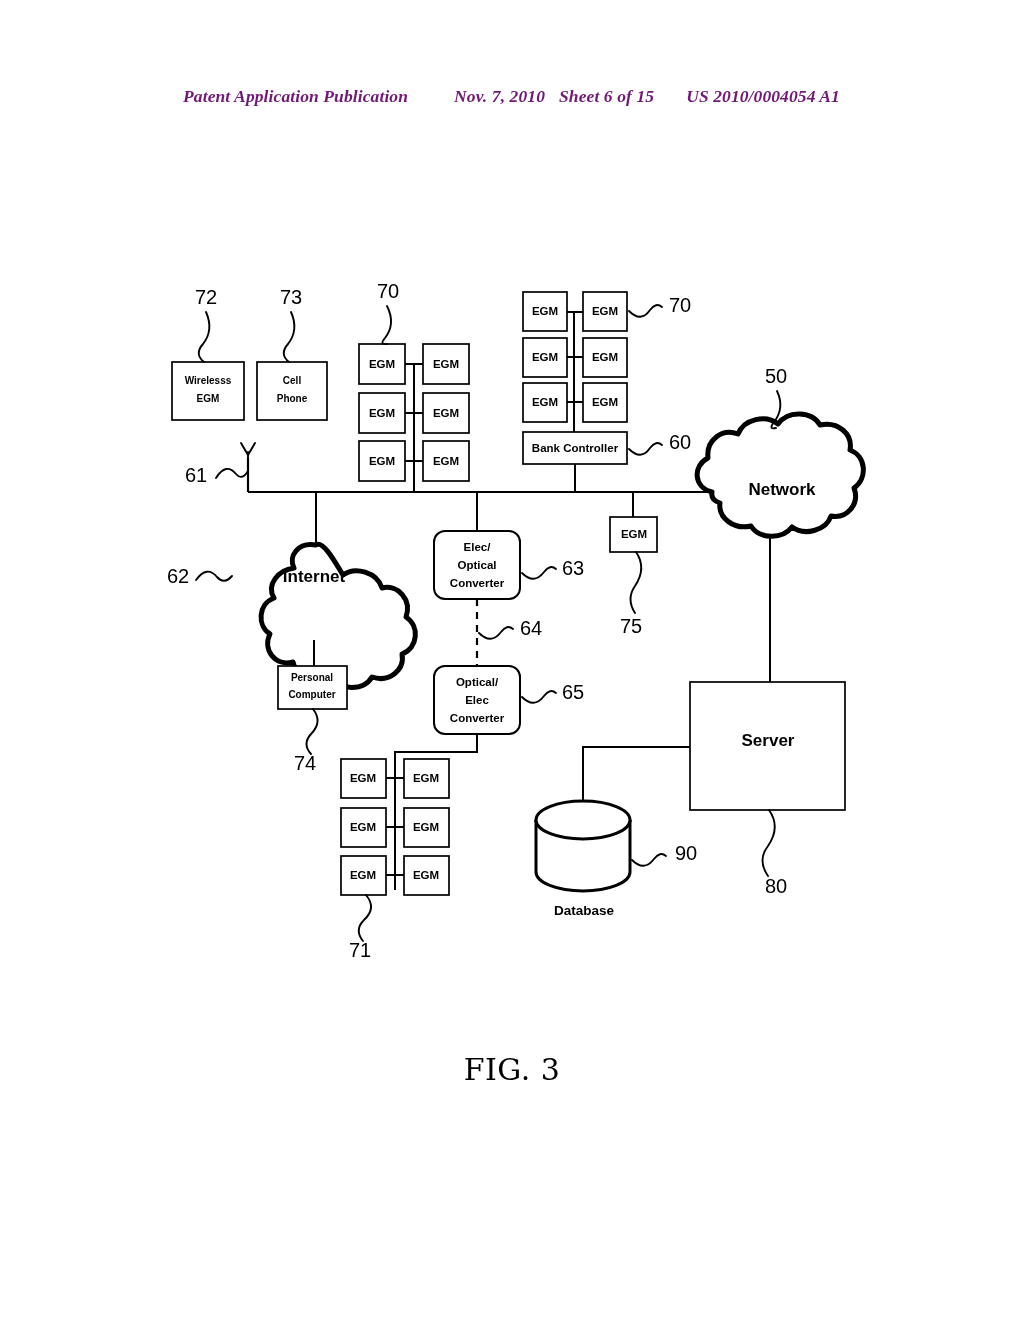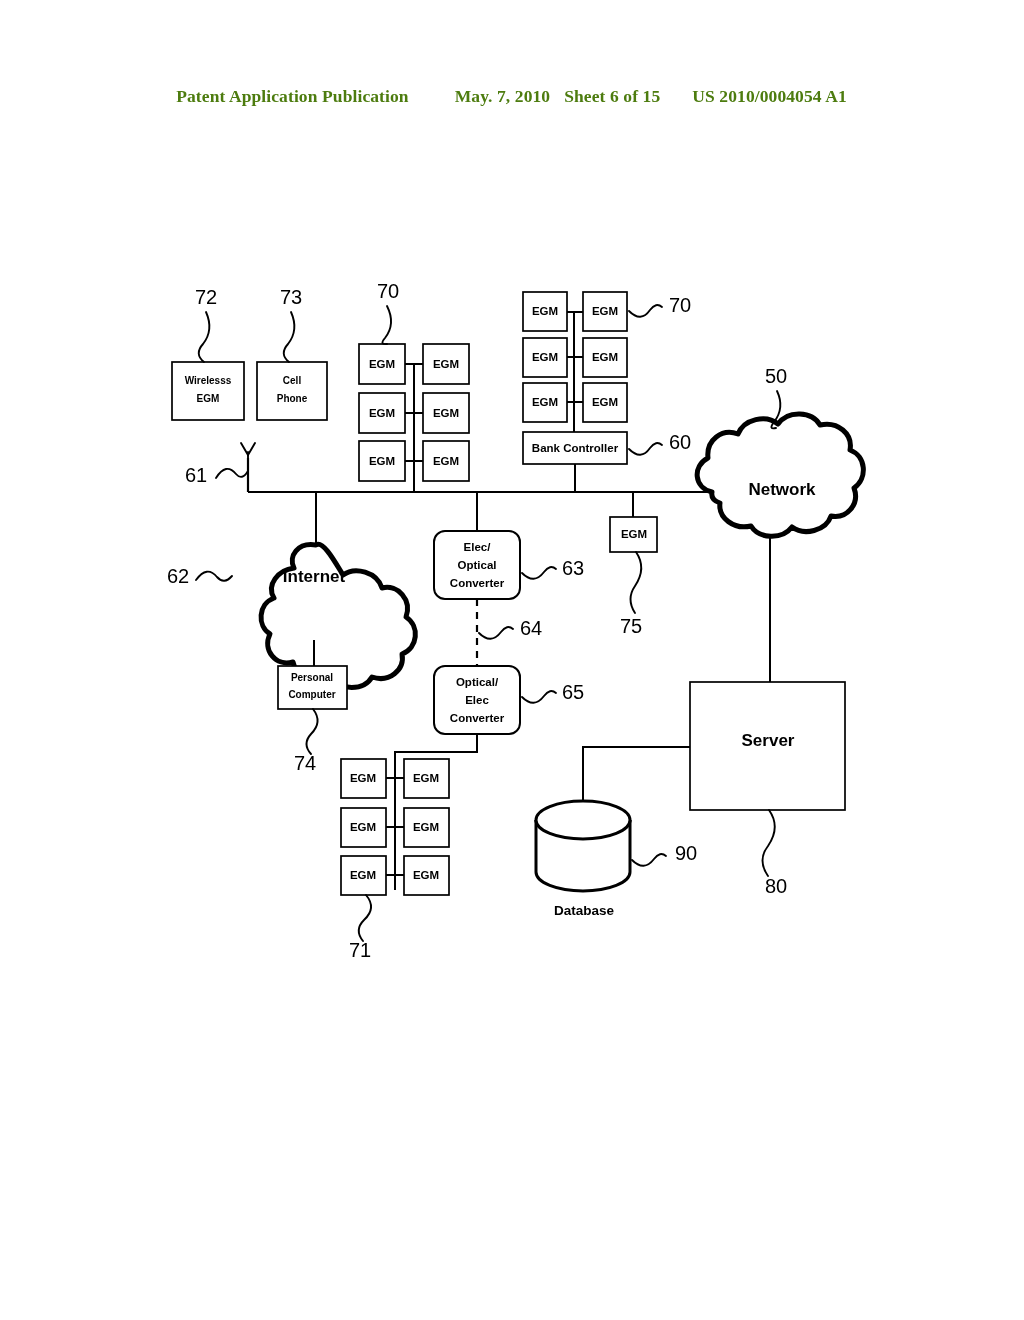--- a/index.html
+++ b/index.html
@@ -24,22 +24,23 @@
     position: absolute;
     top: 86px;
     left: 0;
     width: 1024px;
     display: flex;
     justify-content: center;
     align-items: baseline;
     font-family: "Liberation Serif", serif;
     font-weight: bold;
     font-size: 17.5px;
-    color: #4d7c0f;
+    color: #701a75;
     letter-spacing: 0.1px;
+    font-style: italic;
   }
   .header .h-pub      { margin-right: 46px; }
   .header .h-date     { margin-right: 14px; }
   .header .h-sheet    { margin-right: 32px; }
   .header .h-patno    { margin-right: 1px; }
 
   
   .figcaption {
     position: absolute;
     top: 1052px;
@@ -139,21 +140,21 @@
     stroke-width: 3;
   }
 </style>
 </head>
 <body>
 
 <div class="page">
 
   <div class="header">
     <span class="h-pub">Patent Application Publication</span>
-    <span class="h-date">May. 7, 2010</span>
+    <span class="h-date">Nov. 7, 2010</span>
     <span class="h-sheet">Sheet 6 of 15</span>
     <span class="h-patno">US 2010/0004054 A1</span>
   </div>
 
   <svg class="diagram" viewBox="0 0 1024 1320">
 
     <g>
       <path class="wire" d="M 248 492 L 712 492"></path>
 
       <path class="wire" d="M 248 492 L 248 458"></path>
@@ -392,14 +393,15 @@
       <path class="cyl" d="M 536 820 A 47 19 0 0 0 630 820" fill="none"></path>
       <text class="t-med" x="584" y="911">Database</text>
     </g>
     <g>
       <path class="lead" d="M 632 860 Q 644 872 654 859 Q 660 851 666 856"></path>
       <text class="t-ref" x="686" y="855">90</text>
     </g>
 
   </svg>
 
+  <div class="figcaption">FIG. 3</div>
 
 </div>
 
 </body></html>

